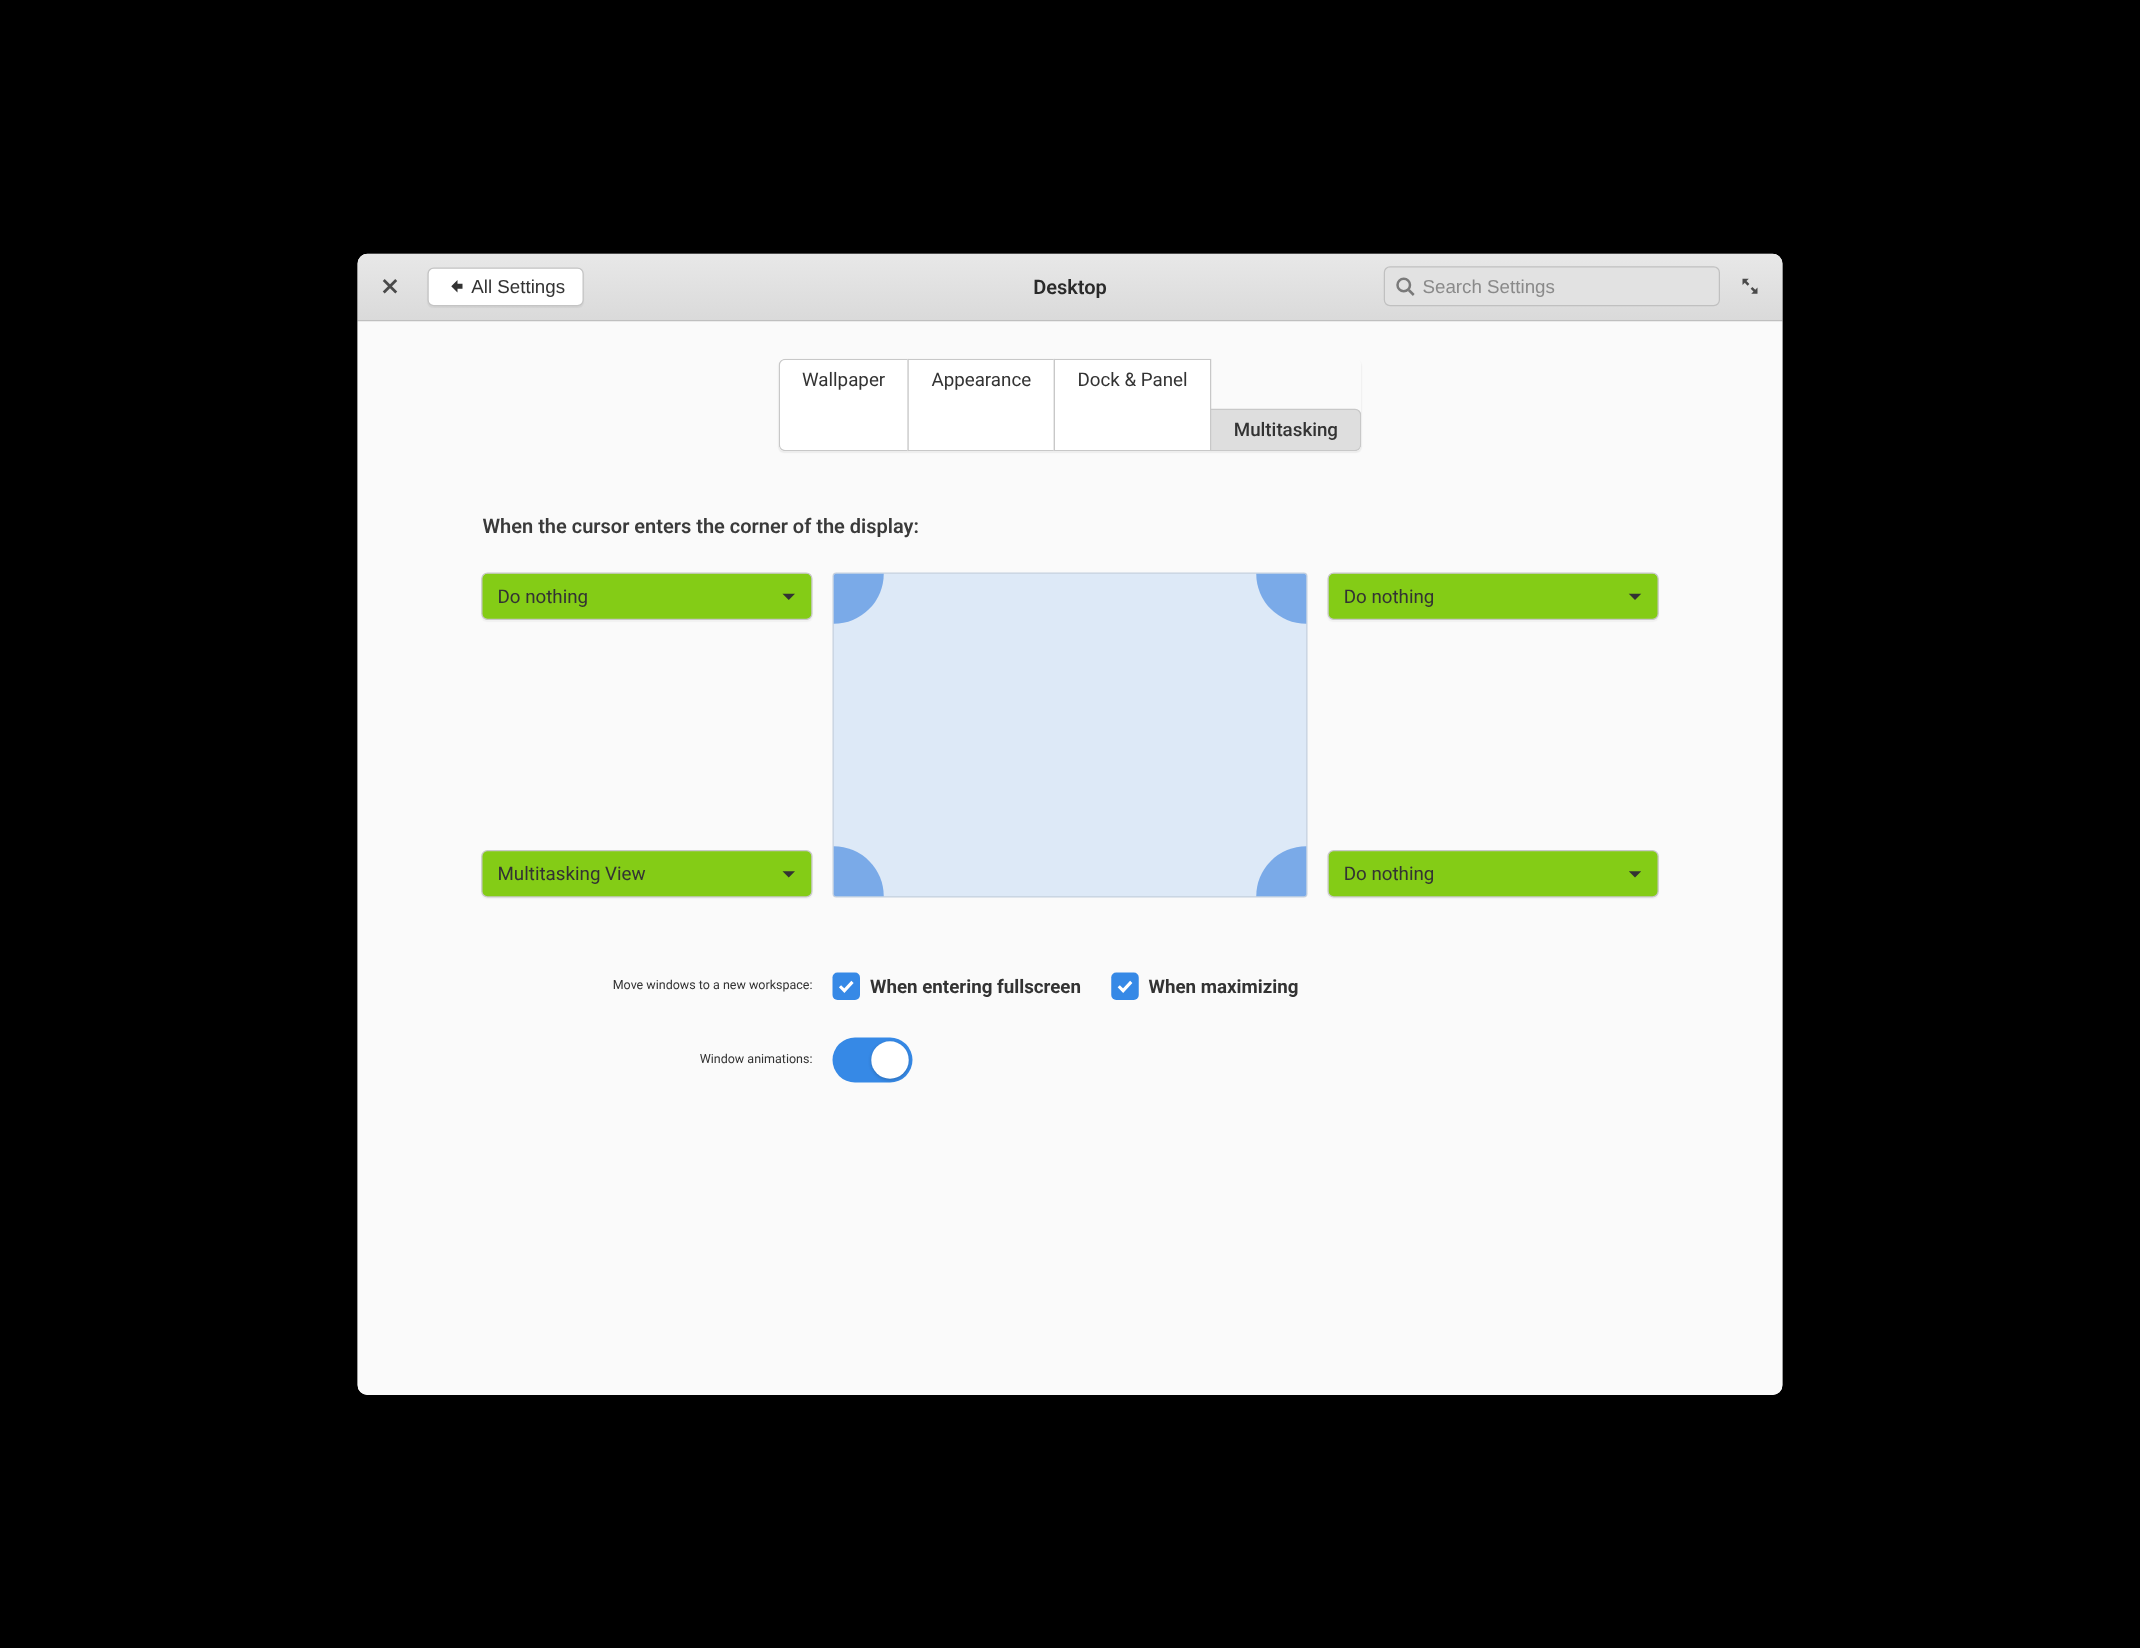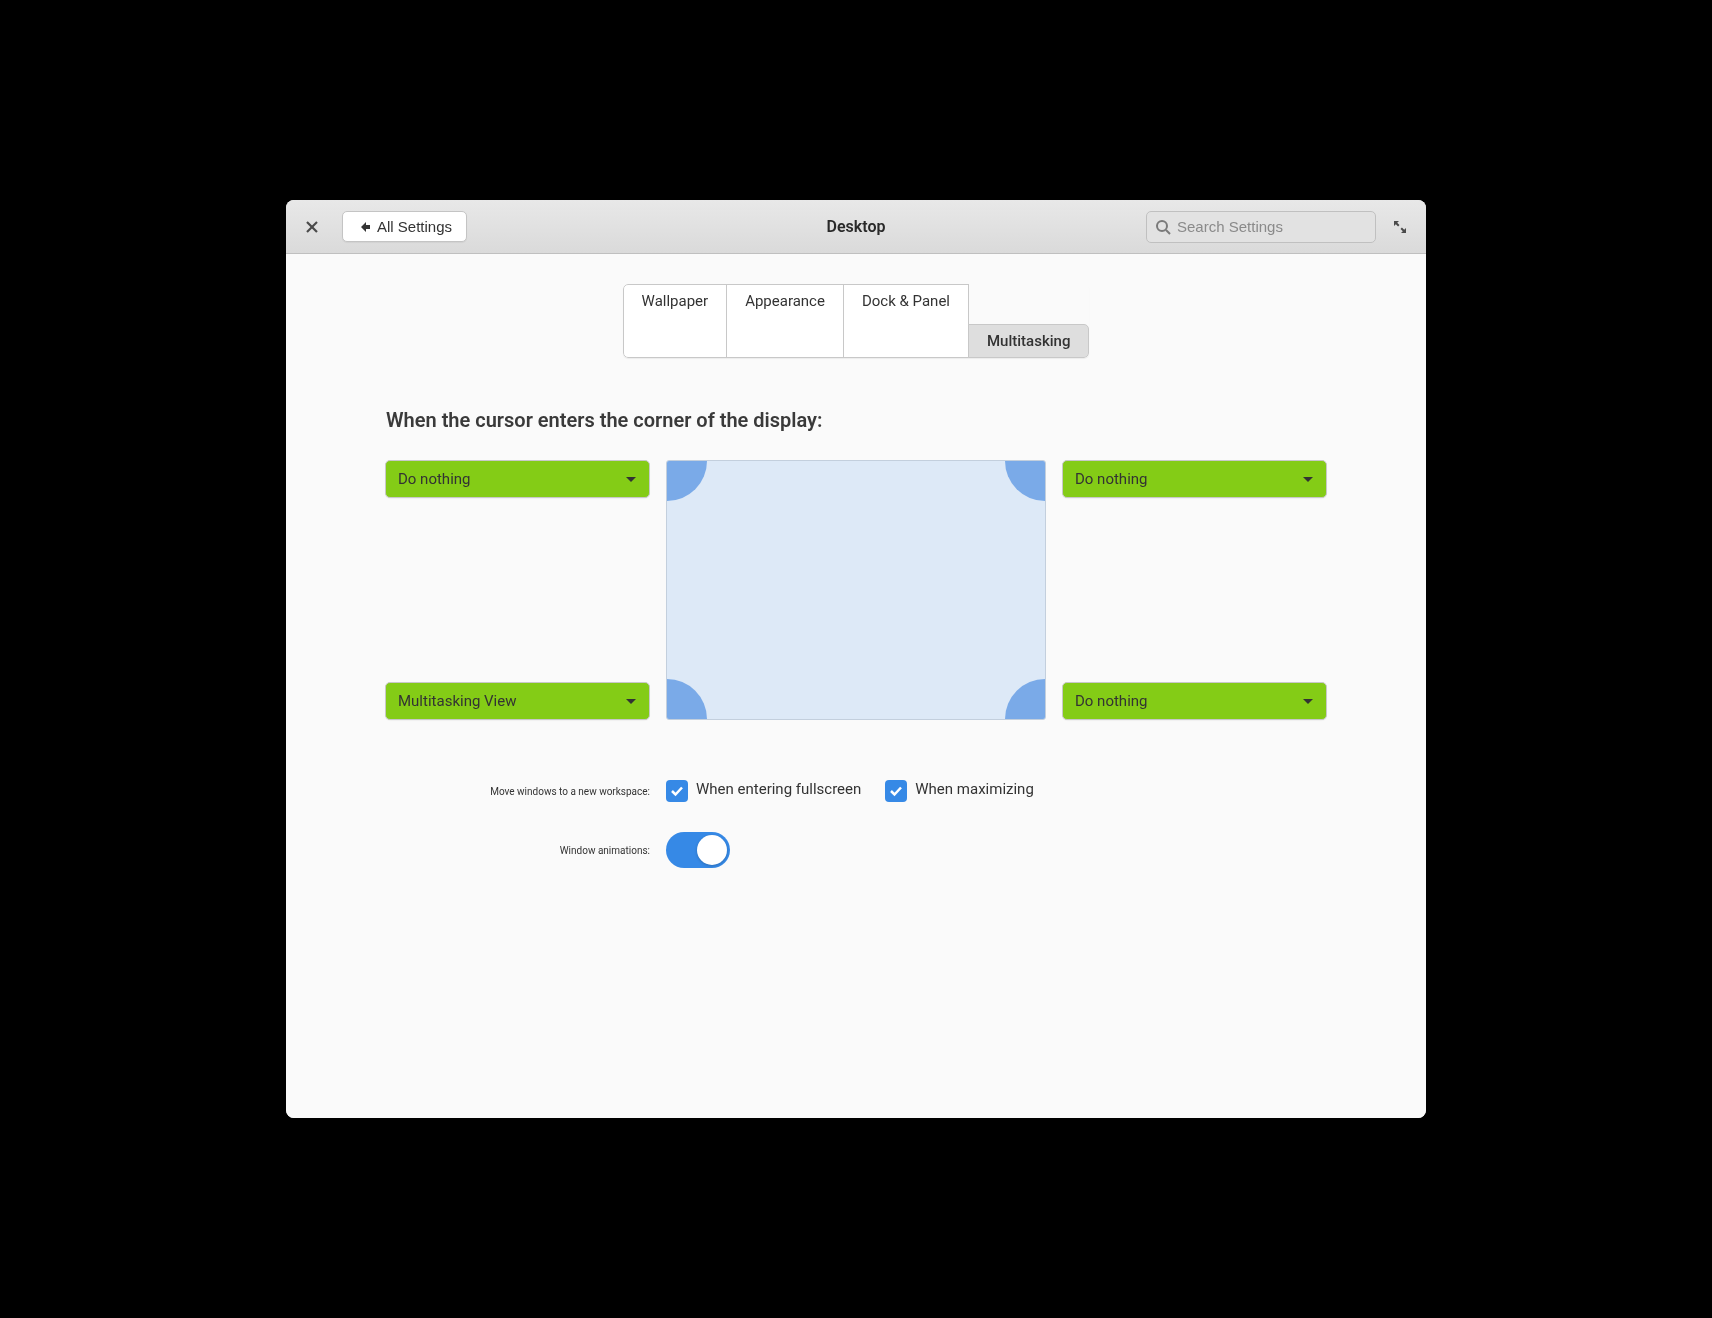--- a/index.html
+++ b/index.html
@@ -76,21 +76,21 @@
       left: 50%;
       transform: translateX(-50%);
       font-weight: 600;
       font-size: 16px;
       color: #2a2a2a;
     }
 
     .search-wrapper {
       margin-left: auto;
       margin-right: 12px;
-      width: 230px;
+      width: 269px;
       height: 32px;
       background: #e2e2e2;
       border: 1px solid #c0c0c0;
       border-radius: 5px;
       display: flex;
       align-items: center;
       padding: 0 8px;
       gap: 6px;
     }
 
@@ -170,21 +170,21 @@
       background: #dedede;
       font-weight: 500;
       margin-top: 40px;
     }
 
     .main-area {
       padding: 0 100px;
     }
 
     .corner-label {
-      font-size: 20px;
+      font-size: 16px;
       font-weight: 600;
       color: #3a3a3a;
       margin-bottom: 28px;
     }
 
     .corner-grid {
       display: grid;
       grid-template-columns: 265px 380px 265px;
       grid-template-rows: auto auto;
       gap: 12px 16px;
@@ -261,23 +261,24 @@
     }
 
     .setting-controls {
       display: flex;
       align-items: center;
       gap: 24px;
     }
 
     .checkbox-wrap {
       display: flex;
-      align-items: flex-start;
+      align-items: center;
       gap: 8px;
       cursor: pointer;
+      font-weight: bold;
     }
 
     .checkbox {
       width: 22px;
       height: 22px;
       border-radius: 4px;
       background: #3689e6;
       display: flex;
       align-items: center;
       justify-content: center;

